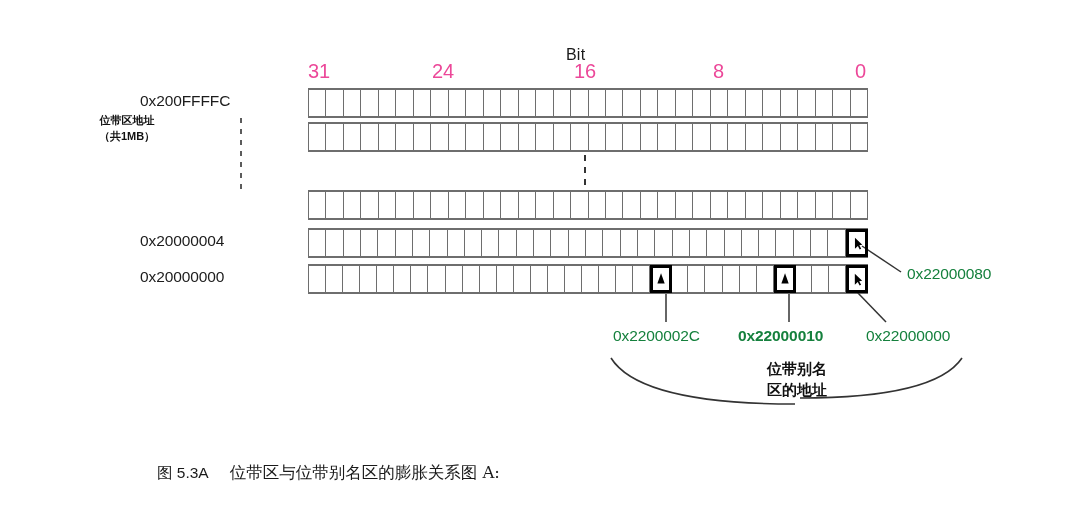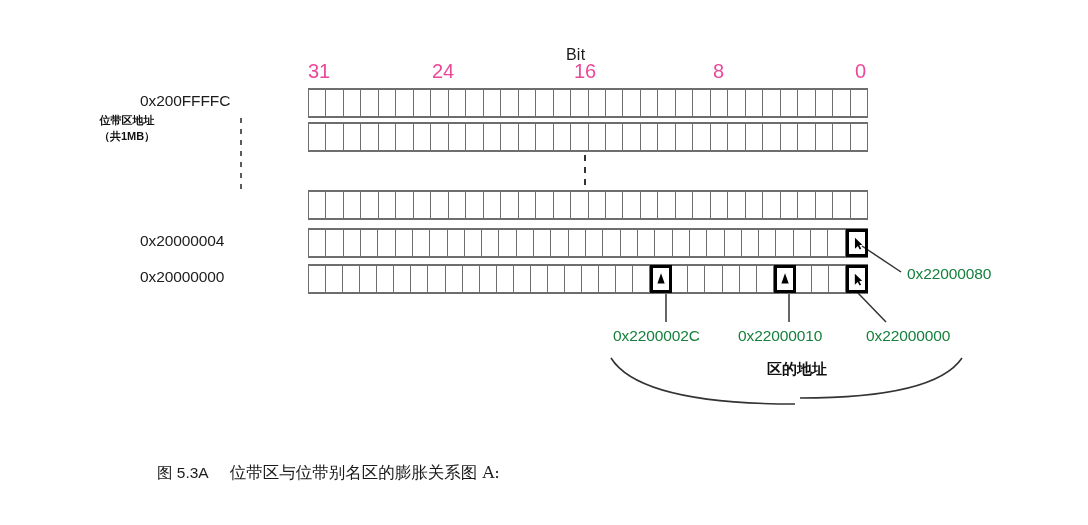--- a/index.html
+++ b/index.html
@@ -324,25 +324,26 @@
       <div class="cell"></div>
       <div class="cell"></div>
       <div class="cell hi">
         <svg viewBox="0 0 18 30" width="100%" height="100%" style="position: absolute; left: 0px; top: 0px;">
           <path d="M 6 8 L 6 23 L 10 19 L 12.5 24 L 14.5 23 L 12 18.2 L 16 17.5 Z" fill="#000"></path>
         </svg>
       </div>
     </div>
 
   <div class="alias-addr" style="left:613px; top:327px;">0x2200002C</div>
-  <div class="alias-addr" style="left:738px; top:327px;">0x22000010</div>
+  <div class="alias-addr" style="left:738px; top:327px;font-weight:bold;">0x22000010</div>
   <div class="alias-addr" style="left:866px; top:327px;">0x22000000</div>
   <div class="alias-addr" style="left:907px; top:265px;">0x22000080</div>
 
   <div class="alias-region-label">
+    <div>位带别名</div>
     <div>区的地址</div>
   </div>
 
   <svg class="overlay" viewBox="0 0 1088 525">
 
     <line x1="241" y1="118" x2="241" y2="190" stroke="#333" stroke-width="1.6" stroke-dasharray="5,6"></line>
 
     <line x1="585" y1="155" x2="585" y2="188" stroke="#333" stroke-width="2" stroke-dasharray="6,6"></line>
 
     <line x1="666" y1="294" x2="666" y2="322" stroke="#333" stroke-width="1.5"></line>

